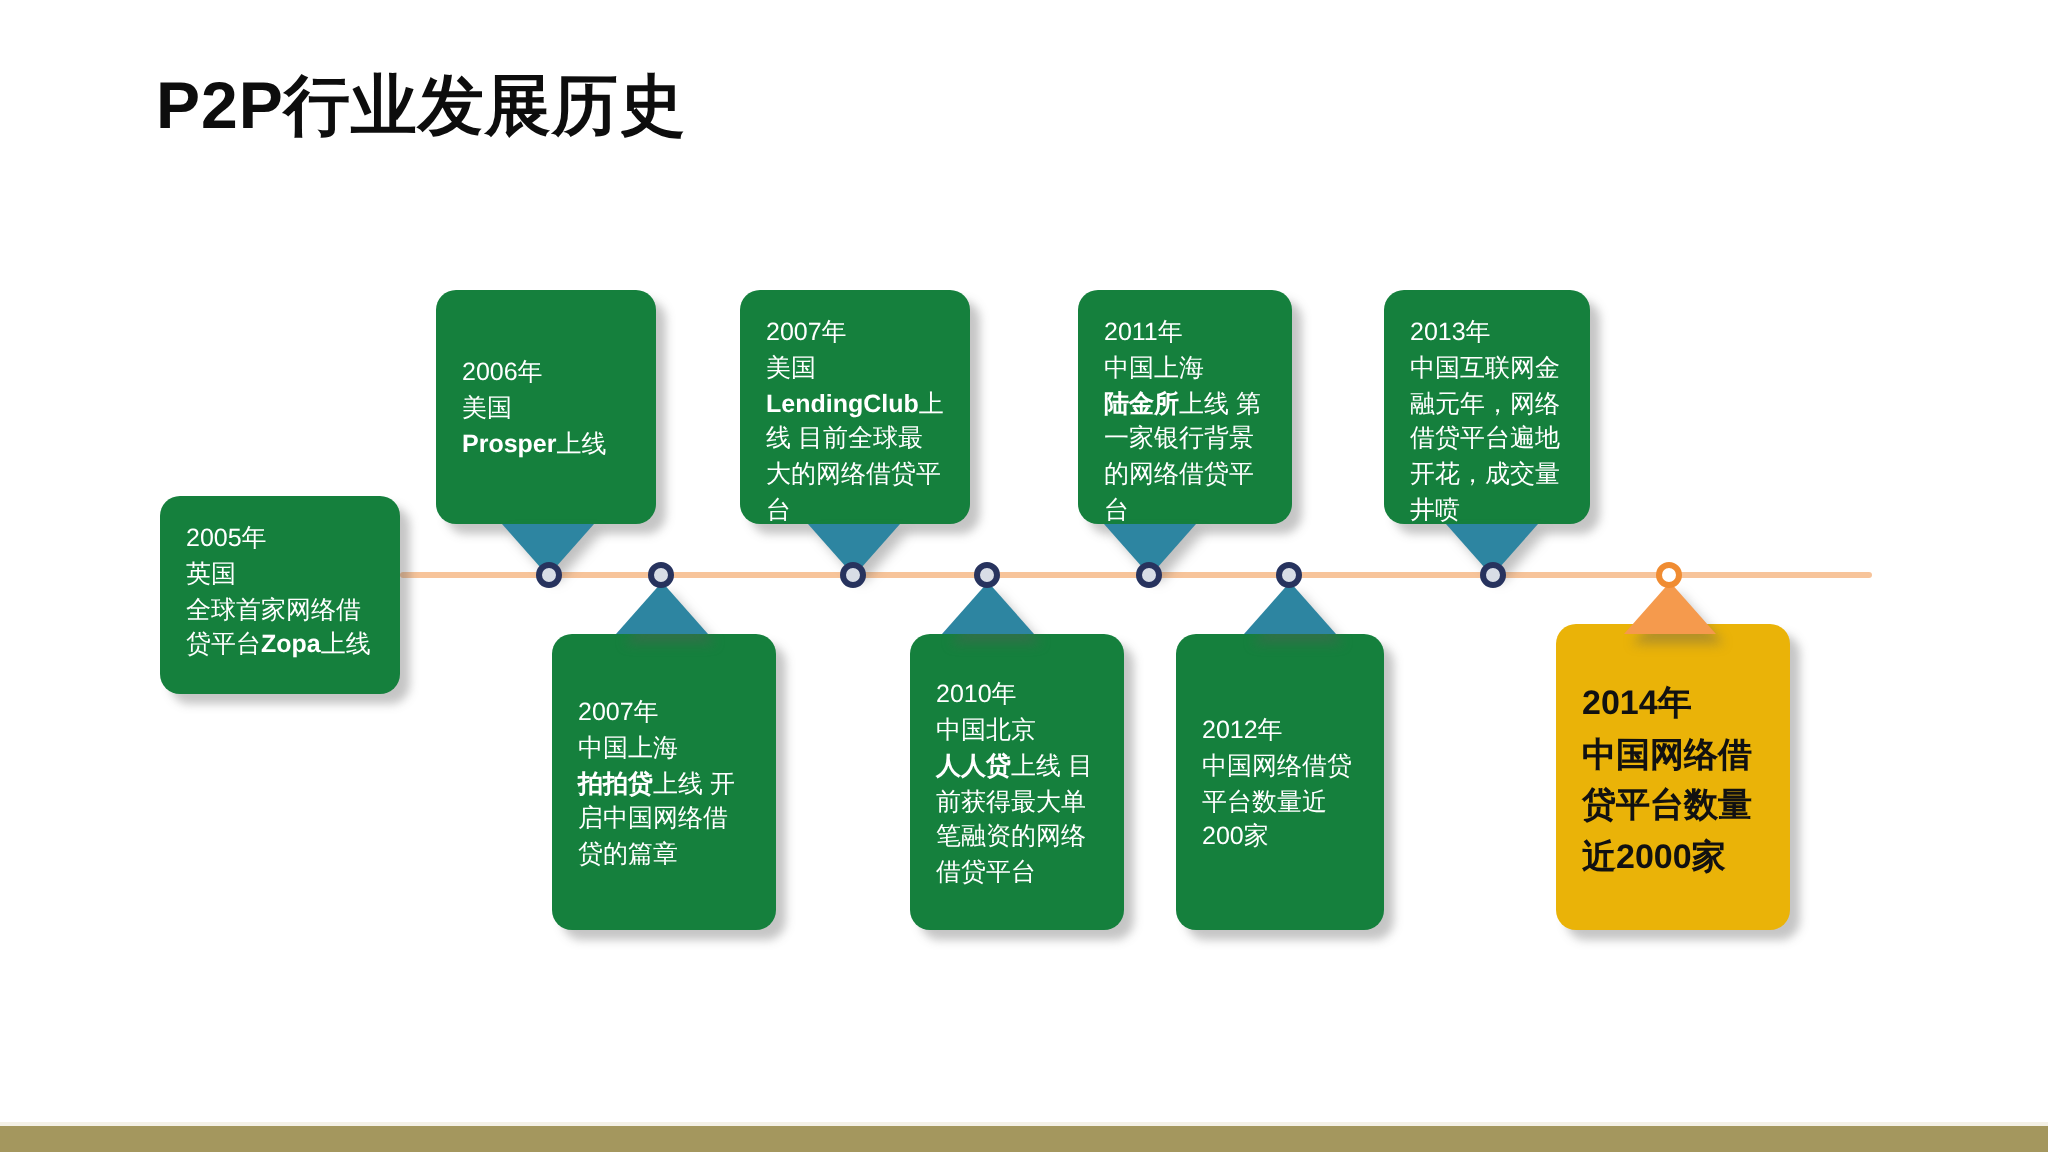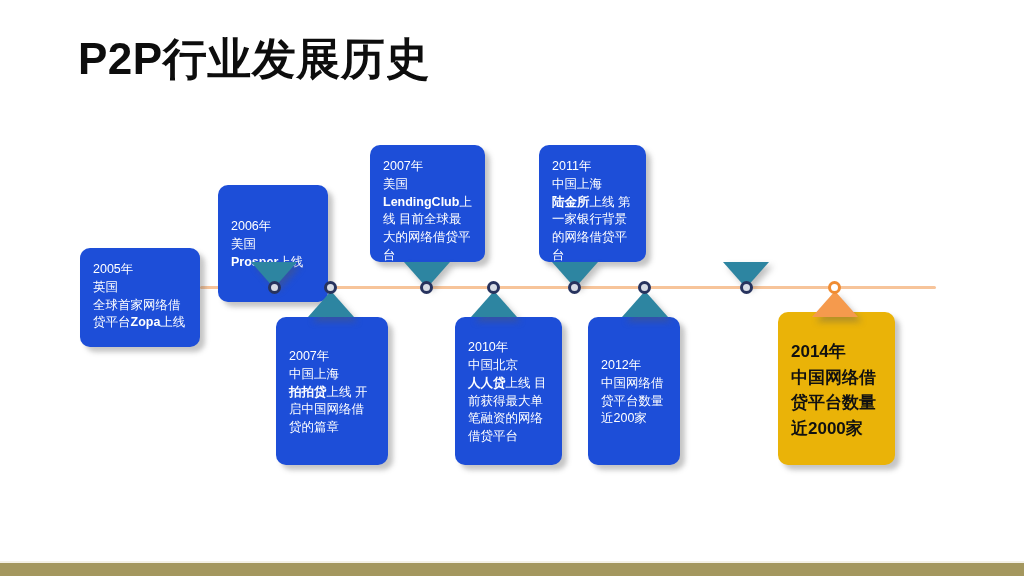--- a/index.html
+++ b/index.html
@@ -20,21 +20,21 @@
     position: absolute;
     inset: 0;
     background: #ffffff;
   }
 
   
   #page-title {
     position: absolute;
     left: 78px;
     top: 34px;
-    font-size: 44px;
+    font-size: 33px;
     font-weight: bold;
     color: #0d0d0d;
     letter-spacing: 0.5px;
     line-height: 1.15;
     white-space: nowrap;
   }
 
   
   #timeline-axis {
     position: absolute;
@@ -61,21 +61,21 @@
   .axis-marker.highlight {
     border-color: #f08c32;
     background: #ffffff;
   }
 
   
   .card {
     position: absolute;
     box-sizing: border-box;
     border-radius: 10px;
-    background: #1d4ed8;
+    background: #15803d;
     color: #ffffff;
     padding: 13px 13px 10px 13px;
     font-size: 12.5px;
     line-height: 1.42;
     box-shadow: 5px 5px 5px rgba(90,90,90,0.35);
     z-index: 4;
     overflow: hidden;
   }
   .card .body { white-space: pre-line; }
   .card b { font-weight: bold; }
@@ -170,42 +170,45 @@
 
   <div class="pointer up" style="left:308px; top:291px;"></div>
   <div class="pointer up" style="left:471px; top:291px;"></div>
   <div class="pointer up" style="left:622px; top:291px;"></div>
   <div class="pointer up accent" style="left:812px; top:291px;"></div>
 
   <div class="card v-top" style="left:80px; top:248px; width:120px; height:99px;">
     <div class="body">2005年<br>英国<br>全球首家网络借贷平台<b>Zopa</b>上线</div>
   </div>
 
-  <div class="card v-mid" style="left:218px; top:145px; width:110px; height:117px;margin-top:40px;">
+  <div class="card v-mid" style="left:218px; top:145px; width:110px; height:117px;">
     <div class="body">2006年<br>美国<br><b>Prosper</b>上线</div>
   </div>
 
   <div class="card v-top" style="left:370px; top:145px; width:115px; height:117px;">
     <div class="body">2007年<br>美国<br><b>LendingClub</b>上线 目前全球最大的网络借贷平台</div>
   </div>
 
   <div class="card v-top" style="left:539px; top:145px; width:107px; height:117px;">
     <div class="body">2011年<br>中国上海<br><b>陆金所</b>上线 第一家银行背景的网络借贷平台</div>
   </div>
 
+  <div class="card v-top" style="left:692px; top:145px; width:103px; height:117px;">
+    <div class="body">2013年<br>中国互联网金融元年，网络借贷平台遍地开花，成交量井喷</div>
+  </div>
 
   <div class="card v-mid" style="left:276px; top:317px; width:112px; height:148px;">
     <div class="body">2007年<br>中国上海<br><b>拍拍贷</b>上线 开启中国网络借贷的篇章</div>
   </div>
 
   <div class="card v-mid" style="left:455px; top:317px; width:107px; height:148px;">
     <div class="body">2010年<br>中国北京<br><b>人人贷</b>上线 目前获得最大单笔融资的网络借贷平台</div>
   </div>
 
-  <div class="card v-mid" style="left:588px; top:317px; width:92px; height:148px;">
+  <div class="card v-mid" style="left:588px; top:317px; width:104px; height:148px;">
     <div class="body">2012年<br>中国网络借贷平台数量近200家</div>
   </div>
 
   <div class="card accent v-mid" style="left:778px; top:312px; width:117px; height:153px;">
     <div class="body">2014年<br>中国网络借贷平台数量近2000家</div>
   </div>
 
   <div id="bottom-bar-hairline"></div>
   <div id="bottom-bar"></div>
   <div id="slide-mark"></div>

